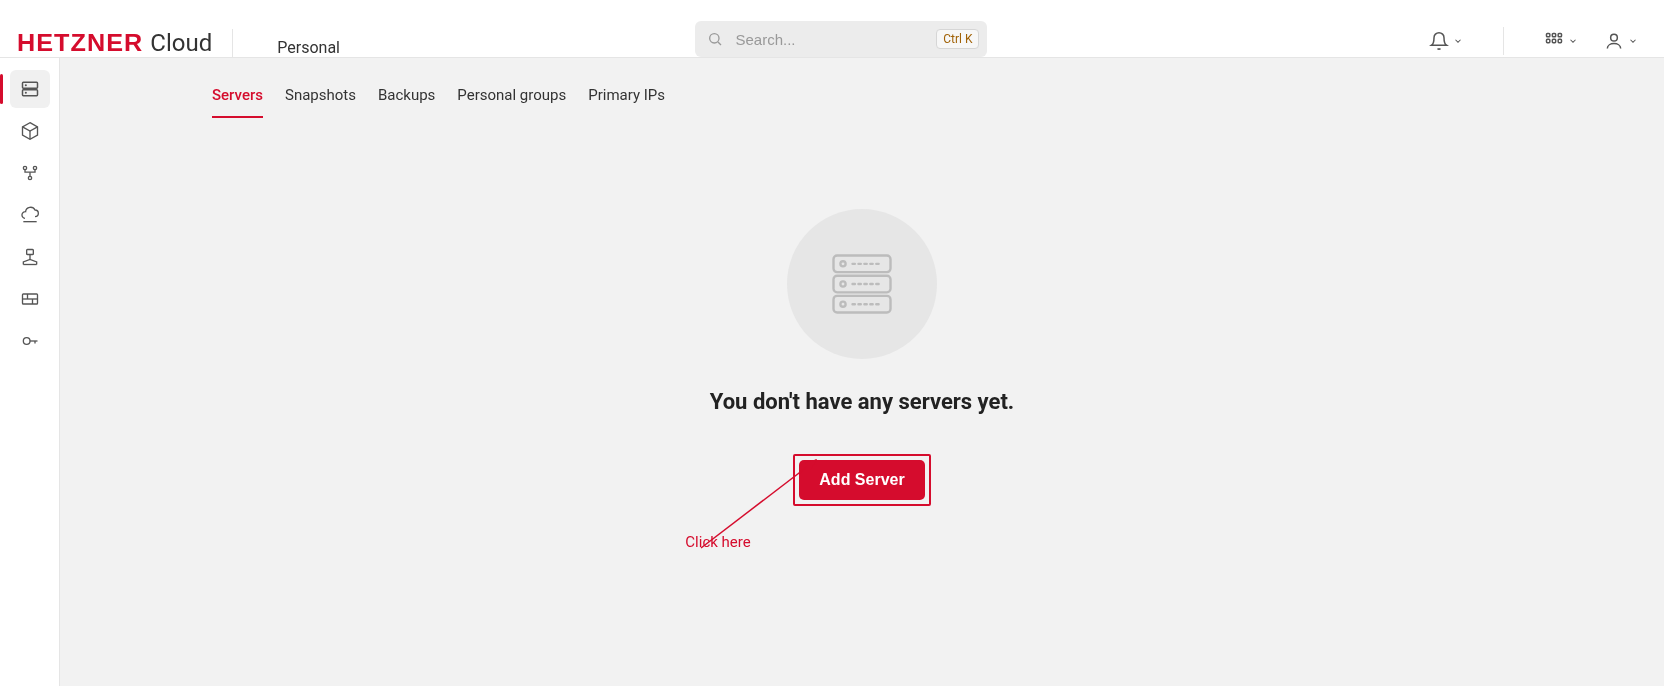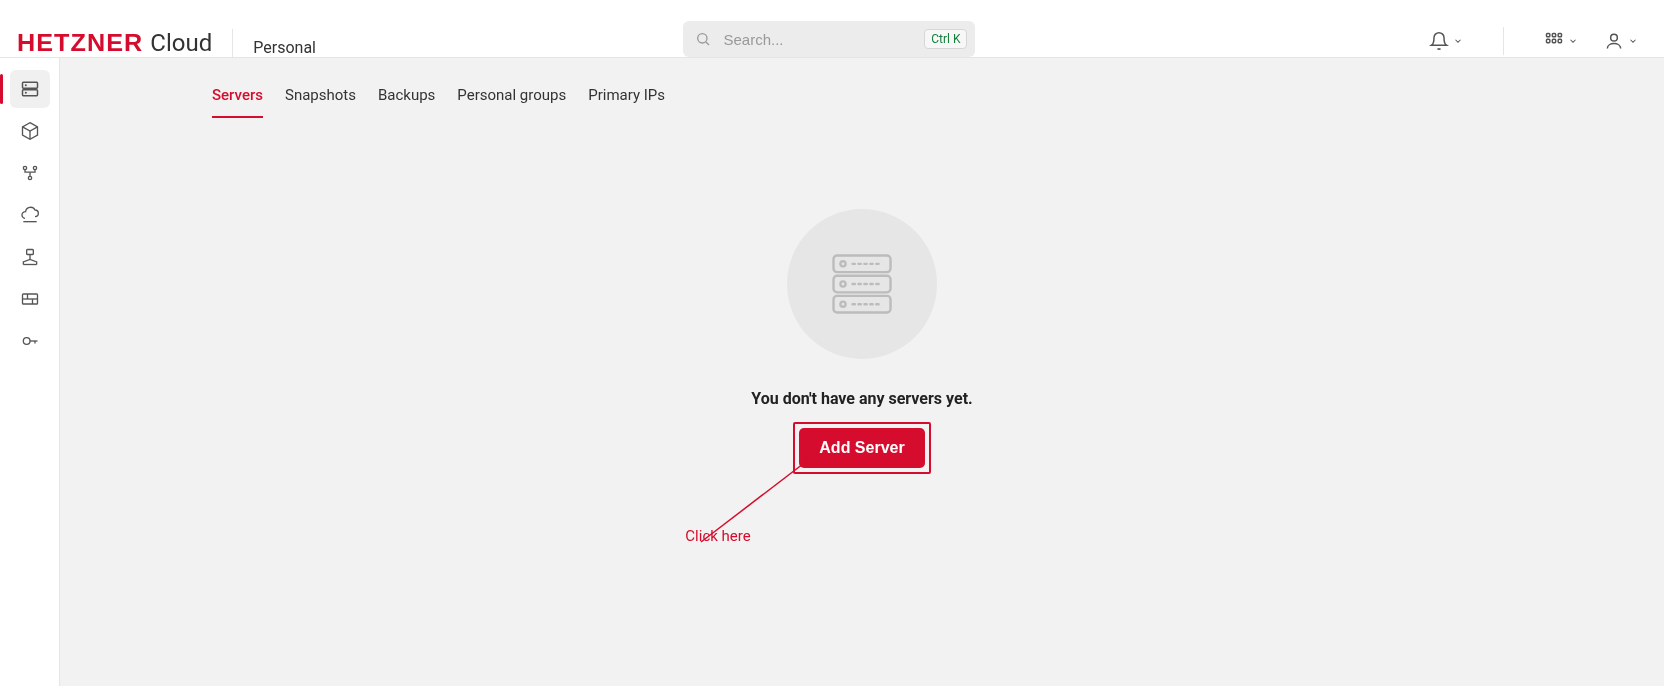--- a/index.html
+++ b/index.html
@@ -10,31 +10,31 @@
     --muted: #888888;
     --bg: #f2f2f2;
     --page-bg: #ffffff;
   }
   html, body { width: 100%; height: 100%; font-family: -apple-system, BlinkMacSystemFont, "Segoe UI", Roboto, Helvetica, Arial, sans-serif; color: var(--text); background: var(--bg); }
   .topbar { height: 58px; background: #fff; border-bottom: 1px solid var(--border); display: flex; align-items: flex-end; padding: 0 20px; }
   .brand { display: flex; align-items: baseline; gap: 10px; }
   .brand-logo { color: var(--red); font-weight: 900; font-size: 24px; letter-spacing: 1px; font-family: Arial, sans-serif; transform: scaleX(1.05); }
   .brand-suffix { font-size: 24px; color: #333; font-weight: 400; }
   .vsep { width: 1px; height: 28px; background: var(--border); margin: 0 20px; }
-  .project-name { font-size: 16px; color: #333; cursor: pointer; }
+  .project-name { font-size: 16px; color: #333; cursor: pointer; margin-left: 24px; }
   .search-wrap { margin-left: auto; margin-right: auto; position: relative; width: 292px; left: -40px; }
   .search-input {
     width: 100%; height: 36px; border: none; border-radius: 6px;
     background: #ececec; padding: 0 70px 0 40px; font-size: 15px; color: #555;
   }
   .search-input::placeholder { color: #999; }
   .search-icon { position: absolute; left: 12px; top: 50%; transform: translateY(-50%); color: #999; display: flex; }
   .search-shortcut {
     position: absolute; right: 8px; top: 50%; transform: translateY(-50%);
-    font-size: 12px; color: #15803d; border: 1px solid #d6d6d6; background: #f7f7f7;
+    font-size: 12px; color: #a16207; border: 1px solid #d6d6d6; background: #f7f7f7;
     padding: 2px 6px; border-radius: 4px;
   }
   .topbar-right { display: flex; align-items: center; gap: 14px; }
   .icon-btn { display: flex; align-items: center; gap: 4px; cursor: pointer; color: #555; padding: 6px; border-radius: 4px; }
   .chev { width: 10px; height: 10px; }
 
   .app-body { display: flex; height: calc(100% - 58px); }
   .sidebar {
     width: 60px; background: #fff; border-right: 1px solid var(--border);
     display: flex; flex-direction: column; align-items: center; padding-top: 12px; gap: 4px;
@@ -47,27 +47,27 @@
   .content { max-width: 1460px; margin: 0 auto; padding: 22px 80px 60px 80px; }
   .tabs { display: flex; gap: 22px; border-bottom: 1px solid transparent; }
   .tab { font-size: 15px; color: #333; padding: 6px 0 12px 0; cursor: pointer; border-bottom: 2px solid transparent; }
   .tab.active { color: var(--red); border-bottom-color: var(--red); font-weight: 500; }
 
   .empty-wrap { margin-top: 90px; display: flex; flex-direction: column; align-items: center; }
   .empty-circle {
     width: 150px; height: 150px; border-radius: 50%; background: #e6e6e6;
     display: flex; align-items: center; justify-content: center; margin-bottom: 30px;
   }
-  .empty-title { font-size: 16px; font-weight: 700; color: #222; margin-bottom: 14px; }
+  .empty-title { font-size: 22px; font-weight: 700; color: #222; margin-bottom: 14px; }
   .empty-sub { font-size: 16px; color: #333; margin-bottom: 20px; }
   .add-btn {
     background: var(--red); color: #fff; border: none; font-size: 16px; font-weight: 600;
     padding: 11px 20px; border-radius: 5px; cursor: pointer;
   }
-  .annot-box { border: 2px solid var(--red); padding: 4px; display: inline-block; border-radius: 2px; }
+  .annot-box { border: 2px solid var(--red); padding: 4px; display: inline-block; border-radius: 2px; margin-top: 26px; }
   .annot-label { position: absolute; color: var(--red); font-size: 15px; white-space: nowrap; }
 
   svg { display: block; }
 </style>
 </head>
 <body>
 
 <div class="topbar">
   <div class="brand">
     <span class="brand-logo">HETZNER</span>

